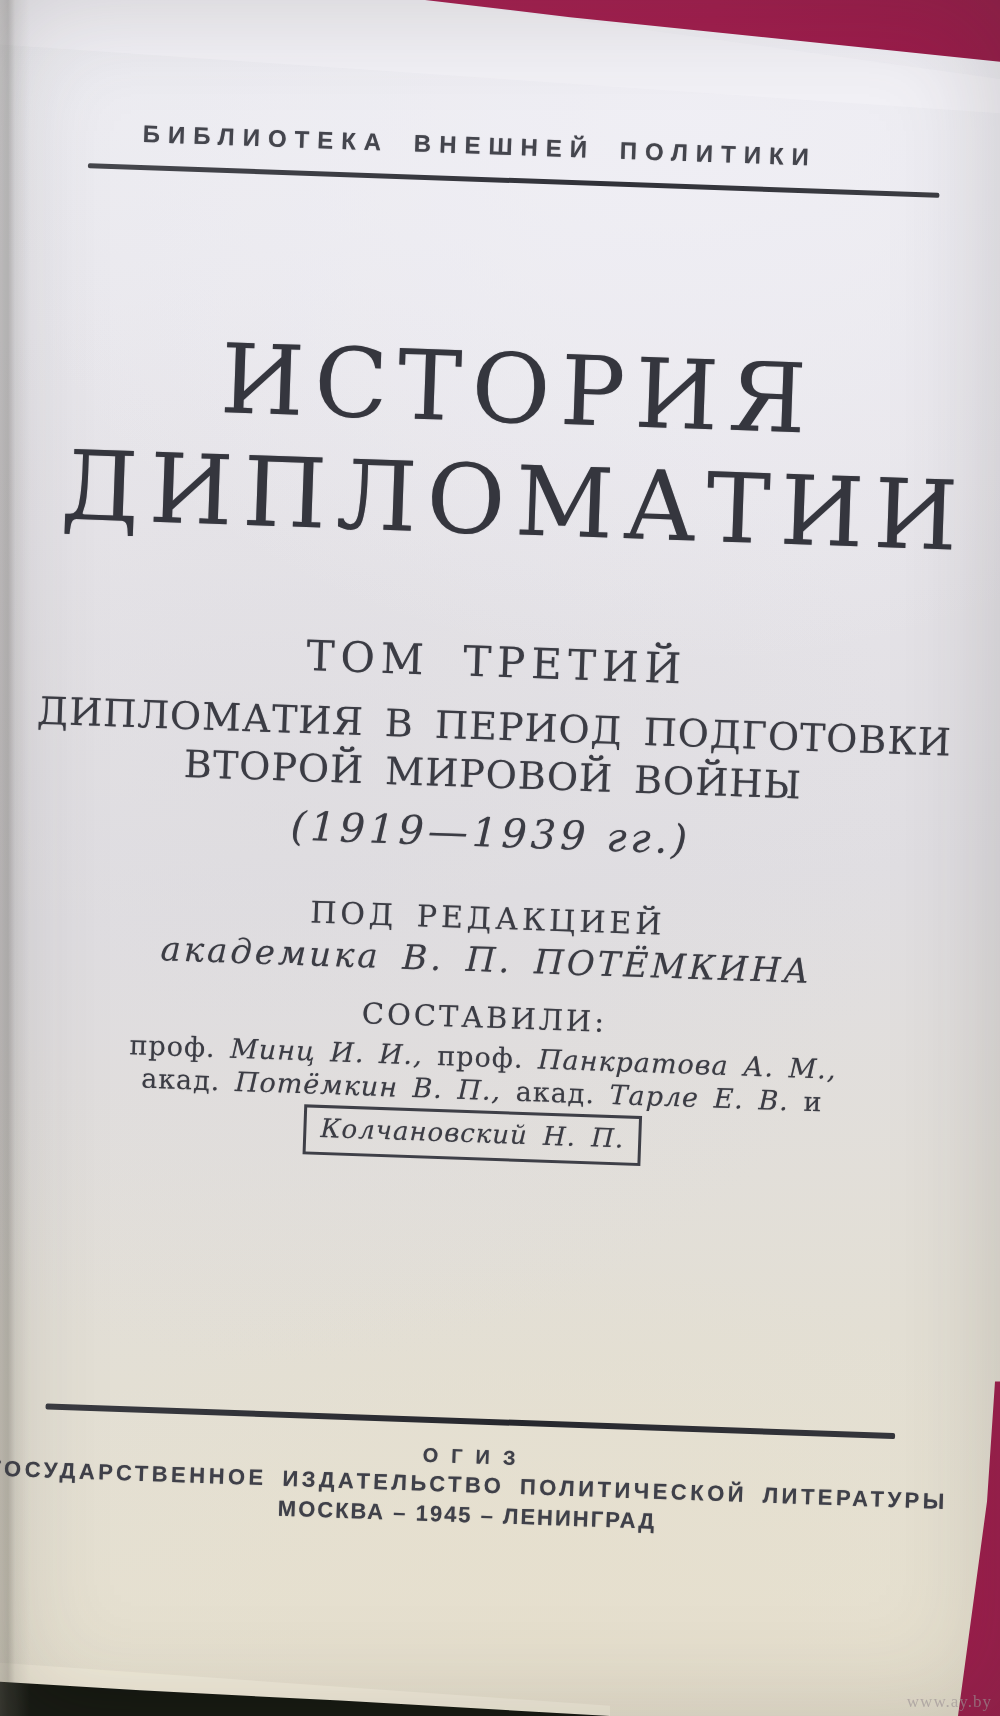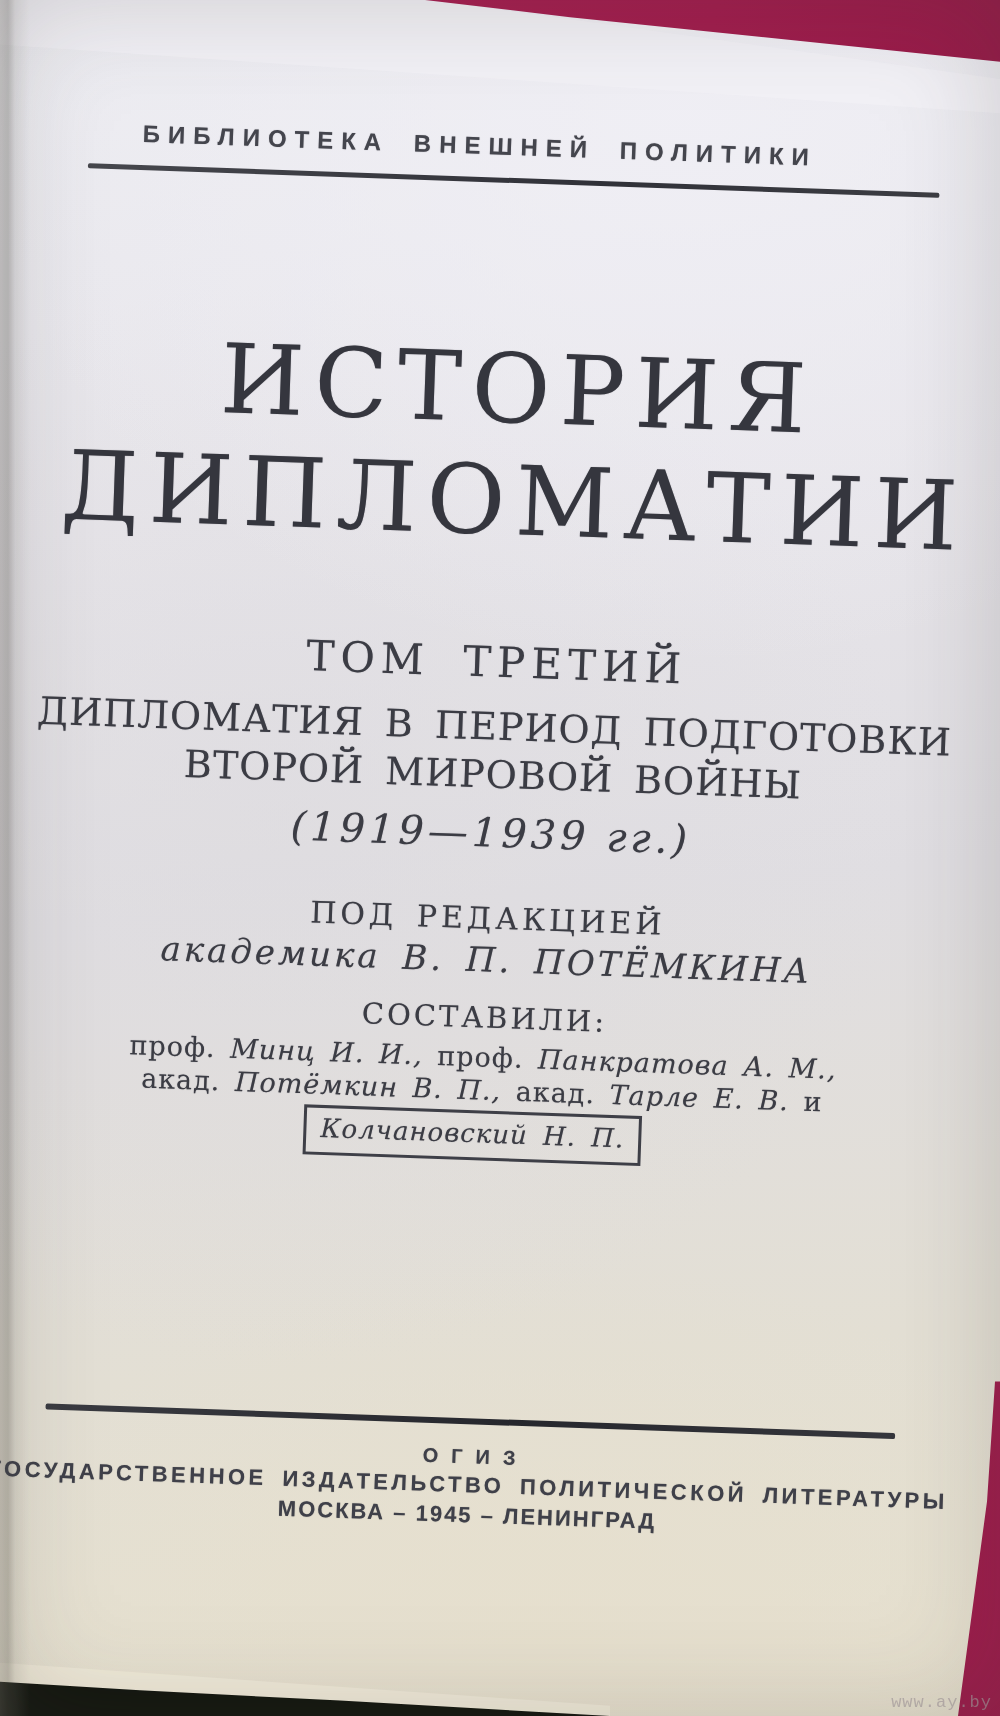--- a/index.html
+++ b/index.html
@@ -87,21 +87,21 @@
     transform:translateX(-8px);
   }
   .imprint-rule{height:6px;margin:258px auto 0;width:850px;border-radius:2px;
     background:linear-gradient(90deg,#3a3b41 0%, #26272d 55%, #35363c 100%);}
   .imprint{font-family:"Liberation Sans", sans-serif;font-weight:bold;color:#3f4049;}
   .imprint-abbr{margin-top:20px;font-size:20px;line-height:24px;letter-spacing:13px;text-indent:13px;}
   .imprint-full{margin-top:4px;font-size:22px;line-height:26px;letter-spacing:3.5px;word-spacing:6px;}
   .imprint-cities{margin-top:4px;font-size:22px;line-height:26px;letter-spacing:2px;}
   .watermark{
     position:absolute;right:8px;bottom:4px;
-    font-family:Liberation Mono, monospace;
+    font-family:Liberation Serif, serif;
     font-size:17px;letter-spacing:1px;
     color:rgba(168,156,160,.65);
     text-shadow:none;
   }
 </style>
 </head>
 <body>
 
 <div class="photo">
 

